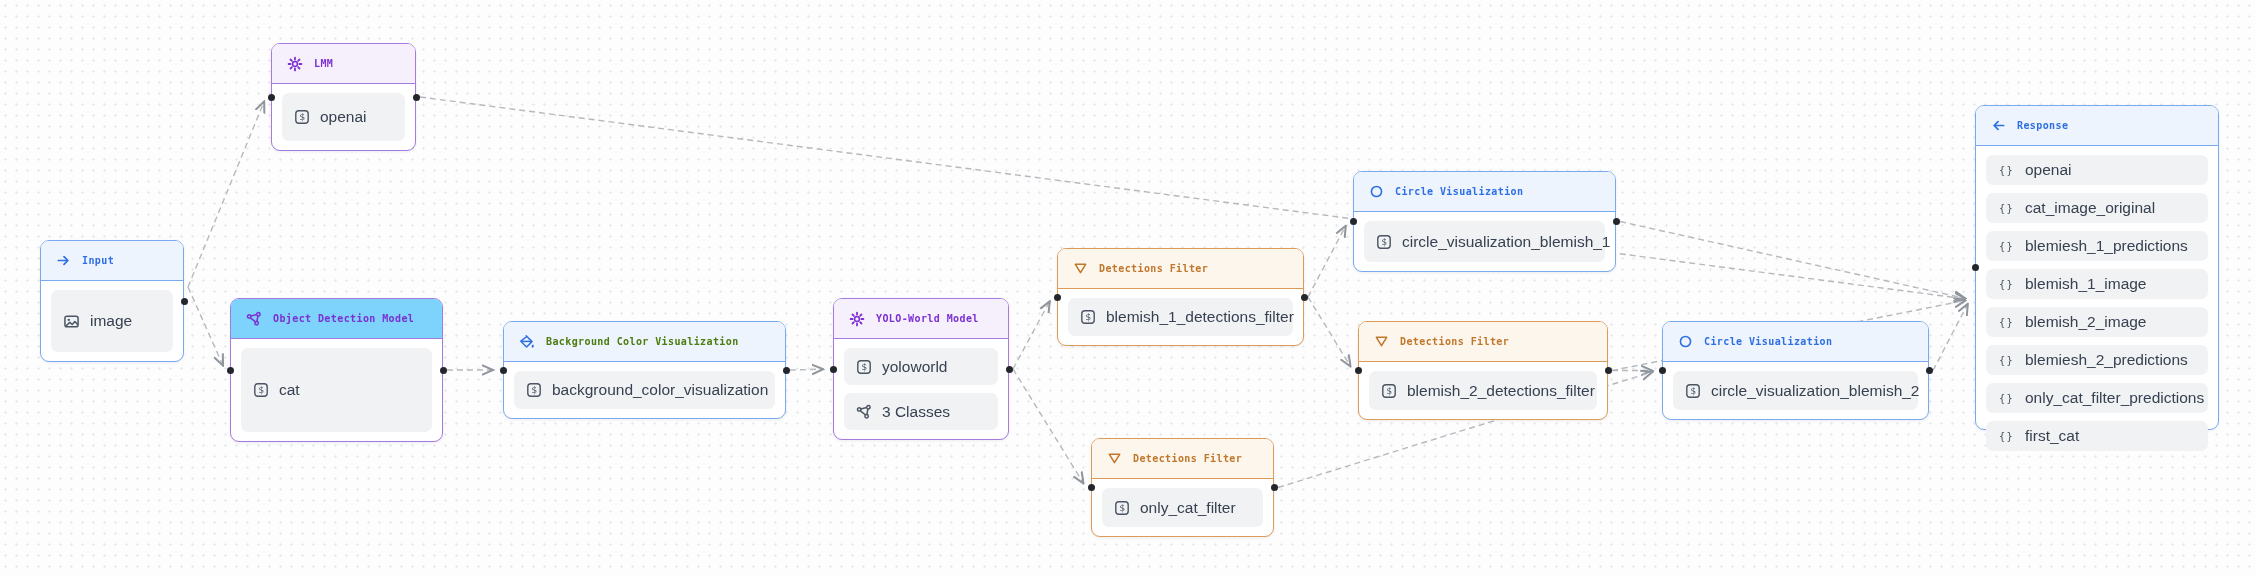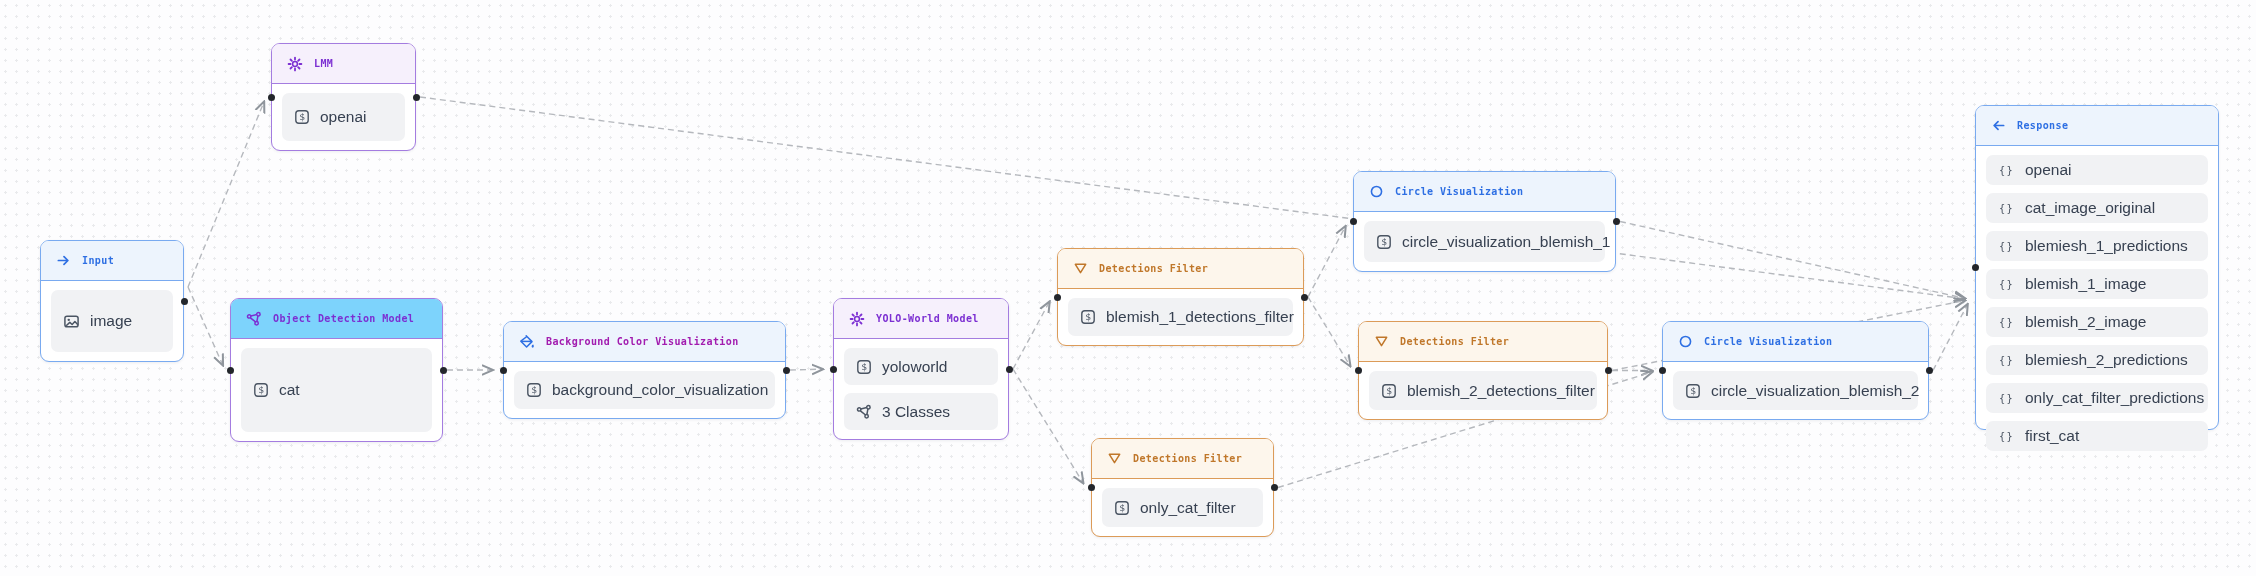--- a/index.html
+++ b/index.html
@@ -202,21 +202,21 @@
       <div class="node-header" style="background: rgb(237, 244, 253); border-bottom-color: rgb(121, 170, 240);">
         <span class="header-icon" style="color: rgb(46, 111, 227);">
           <svg width="16" height="16" viewBox="0 0 16 16">
             <g fill="none" stroke="currentColor" stroke-width="1.5" stroke-linejoin="round">
               <path d="M7.2 1.8 13 7.6 7.6 13 1.8 7.2 7.9 2.5z"></path>
               <path d="M2 7.4h10.6"></path>
               <path d="M14.2 10.6c.8 1.1.8 2.4 0 2.9-.8.5-1.6-.2-1.6-1.2 0-.7.8-1.7 1.6-1.7z" fill="currentColor" stroke="none"></path>
             </g>
           </svg>
         </span>
-        <span class="node-title" style="color: #a21caf;">Background Color Visualization</span>
+        <span class="node-title" style="color: #4d7c0f;">Background Color Visualization</span>
       </div>
       <div class="node-body">
         <div class="node-item">
           <span class="item-icon">
             <svg width="16" height="16" viewBox="0 0 16 16">
               <rect x="1.8" y="1.8" width="12.4" height="12.4" rx="3" fill="none" stroke="currentColor" stroke-width="1.4"></rect>
               <text x="8" y="11.4" text-anchor="middle" font-size="9.5" font-family="DejaVu Sans Mono, monospace" fill="currentColor">$</text>
             </svg>
           </span>
           <span>background_color_visualization</span>

